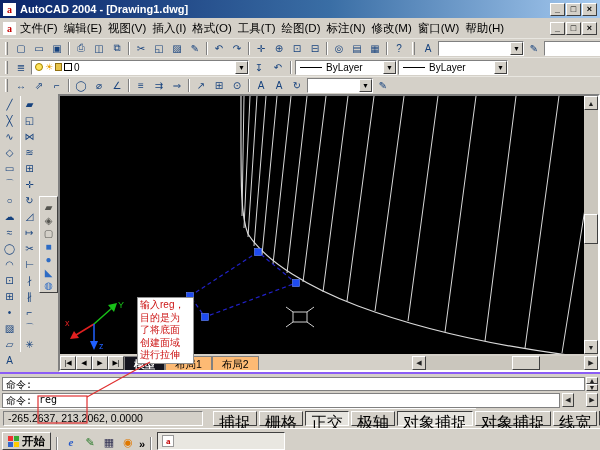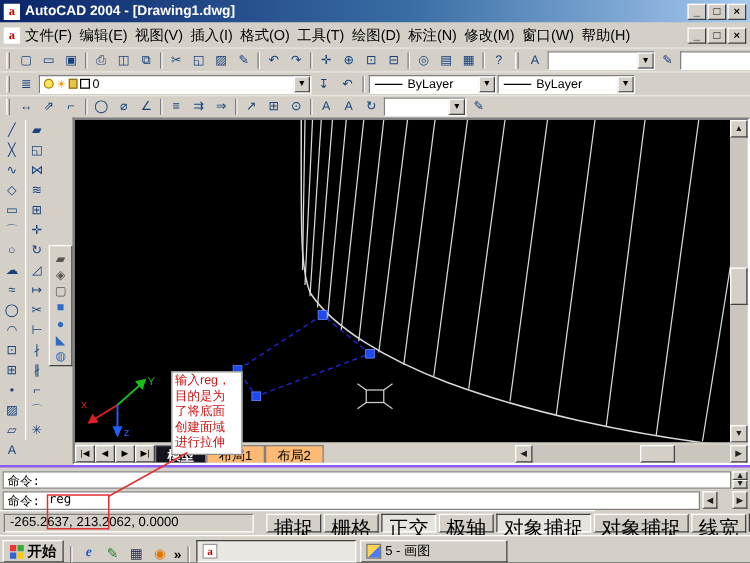--- a/index.html
+++ b/index.html
@@ -390,24 +390,20 @@
     <span class="qlicon ie">e</span>
     <span class="qlicon" style="color:#2a7a2a">✎</span>
     <span class="qlicon" style="color:#335">▦</span>
     <span class="qlicon" style="color:#e07800">◉</span>
     <span style="font-weight:bold">»</span>
     <span class="tsep"></span>
     <span id="tasks" style="display:flex;gap:3px">
         <span class="task active" style="width: 128px;">
           <span class="ticon">a</span>
         </span>
-        <span class="task" style="width: 118px;">
-          <span class="ticon paint"></span>
-          <span class="tlabel">5 - 画图</span>
-        </span>
       </span>
   </div>
 
   <svg id="red-overlay">
     <line x1="150" y1="362" x2="87" y2="397" stroke="#e03030" stroke-width="1.2"></line>
     <rect x="38" y="396" width="49" height="27" fill="none" stroke="#e03030" stroke-width="1.2"></rect>
   </svg>
 
 </div>
 

